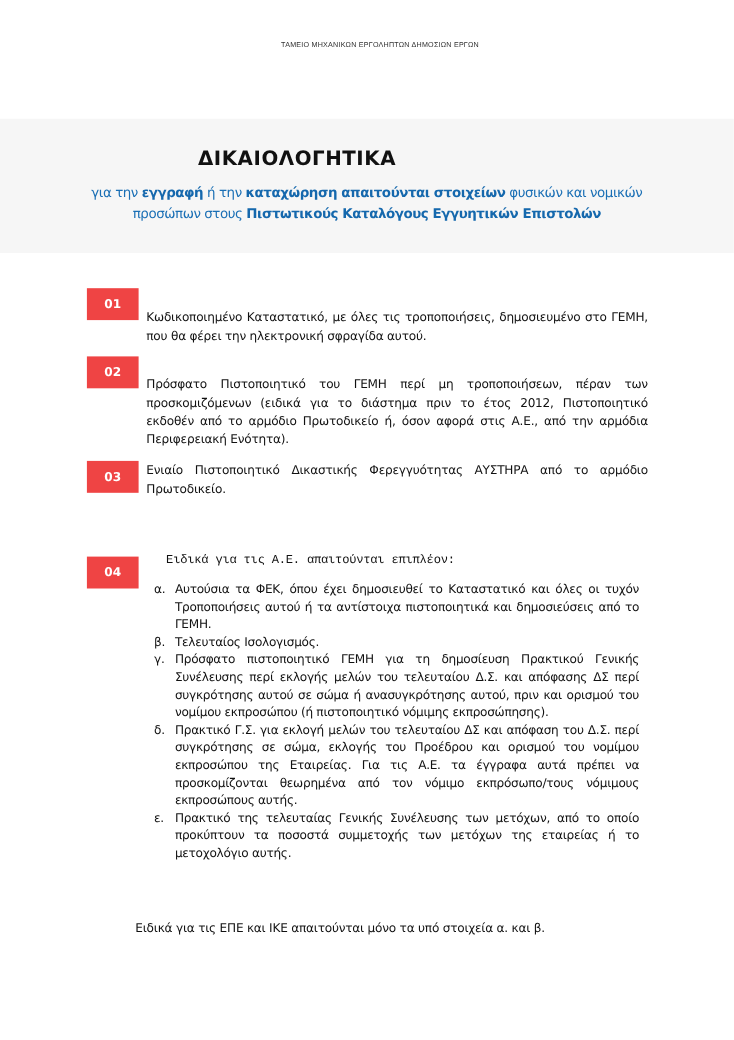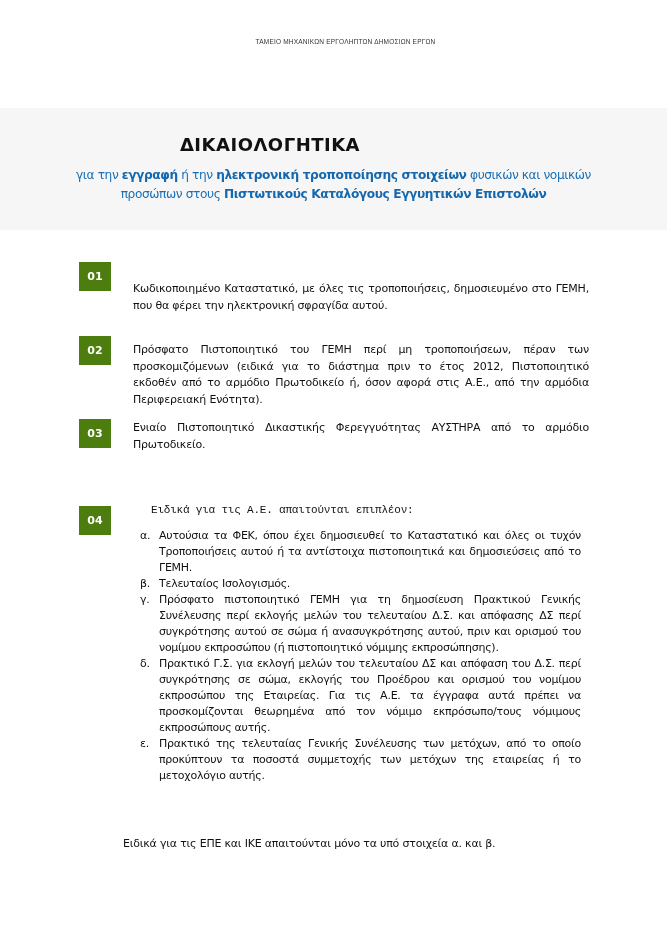--- a/index.html
+++ b/index.html
@@ -11,21 +11,21 @@
   .logo-word span { display: inline-block; transform: scaleX(1.08); }
   .logo-house { display: inline-block; width: 36px; height: 36px; margin: 0 2px 2px 2px; }
   .logo-sub { font-family: "Liberation Sans", sans-serif; font-size: 6.5px; color: #333;
               letter-spacing: 0.2px; margin-top: 4px; margin-left: 24px; }
   .band { position: absolute; left: 0; top: 108px; width: 667px; height: 122px; background: #f6f6f6; }
   .title { position: absolute; left: 0; top: 134px; width: 540px; text-align: center;
            font-family: "DejaVu Sans", sans-serif; font-weight: bold; font-size: 18px; color: #111; letter-spacing: 0.5px; }
   .subtitle { position: absolute; left: 60px; top: 166px; width: 547px; text-align: center;
               font-family: "DejaVu Sans", sans-serif; font-size: 12.2px; line-height: 19px; color: #1a6fb5; letter-spacing: -0.4px; }
   .subtitle b { font-weight: bold; color: #1568ad; }
-  .badge { position: absolute; left: 79px; width: 32px; height: 29px; background: #4d7c0f;
+  .badge { position: absolute; left: 79px; width: 47px; height: 29px; background: #ef4444;
            color: #fff; font-family: "DejaVu Sans", sans-serif; font-weight: bold; font-size: 11px;
            display: flex; align-items: center; justify-content: center; }
   .item-text { position: absolute; left: 133px; width: 456px; font-family: "DejaVu Sans", sans-serif;
                font-size: 11px; line-height: 16.5px; text-align: justify; color: #111; letter-spacing: -0.2px; }
   .intro { position: absolute; left: 123px; top: 504px; font-family: Liberation Mono, monospace; font-size: 11px; color: #111; letter-spacing: -0.2px; margin-left: 28px; }
   .sublist { position: absolute; left: 140px; top: 528px; width: 441px; font-family: "DejaVu Sans", sans-serif;
              font-size: 11px; line-height: 16px; color: #111; letter-spacing: -0.25px; }
   .sub-item { display: flex; margin-bottom: 0px; }
   .sub-letter { width: 19px; flex: none; }
   .sub-text { flex: 1; text-align: justify; }
@@ -34,27 +34,27 @@
 </head>
 <body>
 
 <div class="logo">
   <div class="logo-sub">ΤΑΜΕΙΟ ΜΗΧΑΝΙΚΩΝ ΕΡΓΟΛΗΠΤΩΝ ΔΗΜΟΣΙΩΝ ΕΡΓΩΝ</div>
 </div>
 
 <div class="band"></div>
 <div class="title">ΔΙΚΑΙΟΛΟΓΗΤΙΚΑ</div>
 <div class="subtitle">
-  <span>για την </span><b>εγγραφή</b><span> ή την </span><b>ηλεκτρονική τροποποίησης στοιχείων</b><span> φυσικών και νομικών προσώπων στους </span><b>Πιστωτικούς Καταλόγους Εγγυητικών Επιστολών</b>
+  <span>για την </span><b>εγγραφή</b><span> ή την </span><b>καταχώρηση απαιτούνται στοιχείων</b><span> φυσικών και νομικών προσώπων στους </span><b>Πιστωτικούς Καταλόγους Εγγυητικών Επιστολών</b>
 </div>
 
 <div class="badge" style="top:262px;">01</div>
 <div class="item-text" style="top:281px;">Κωδικοποιημένο Καταστατικό, με όλες τις τροποποιήσεις, δημοσιευμένο στο ΓΕΜΗ, που θα φέρει την ηλεκτρονική σφραγίδα αυτού.</div>
 
-<div class="badge" style="top:336px;">02</div>
+<div class="badge" style="top:324px;">02</div>
 <div class="item-text" style="top:342px;">Πρόσφατο Πιστοποιητικό του ΓΕΜΗ περί μη τροποποιήσεων, πέραν των προσκομιζόμενων (ειδικά για το διάστημα πριν το έτος 2012, Πιστοποιητικό εκδοθέν από το αρμόδιο Πρωτοδικείο ή, όσον αφορά στις Α.Ε., από την αρμόδια Περιφερειακή Ενότητα).</div>
 
 <div class="badge" style="top:419px;">03</div>
 <div class="item-text" style="top:420px;">Ενιαίο Πιστοποιητικό Δικαστικής Φερεγγυότητας ΑΥΣΤΗΡΑ από το αρμόδιο Πρωτοδικείο.</div>
 
 <div class="badge" style="top:506px;">04</div>
 <div class="intro">Ειδικά για τις Α.Ε. απαιτούνται επιπλέον:</div>
 
 <div class="sublist">
   <div class="sub-item">

